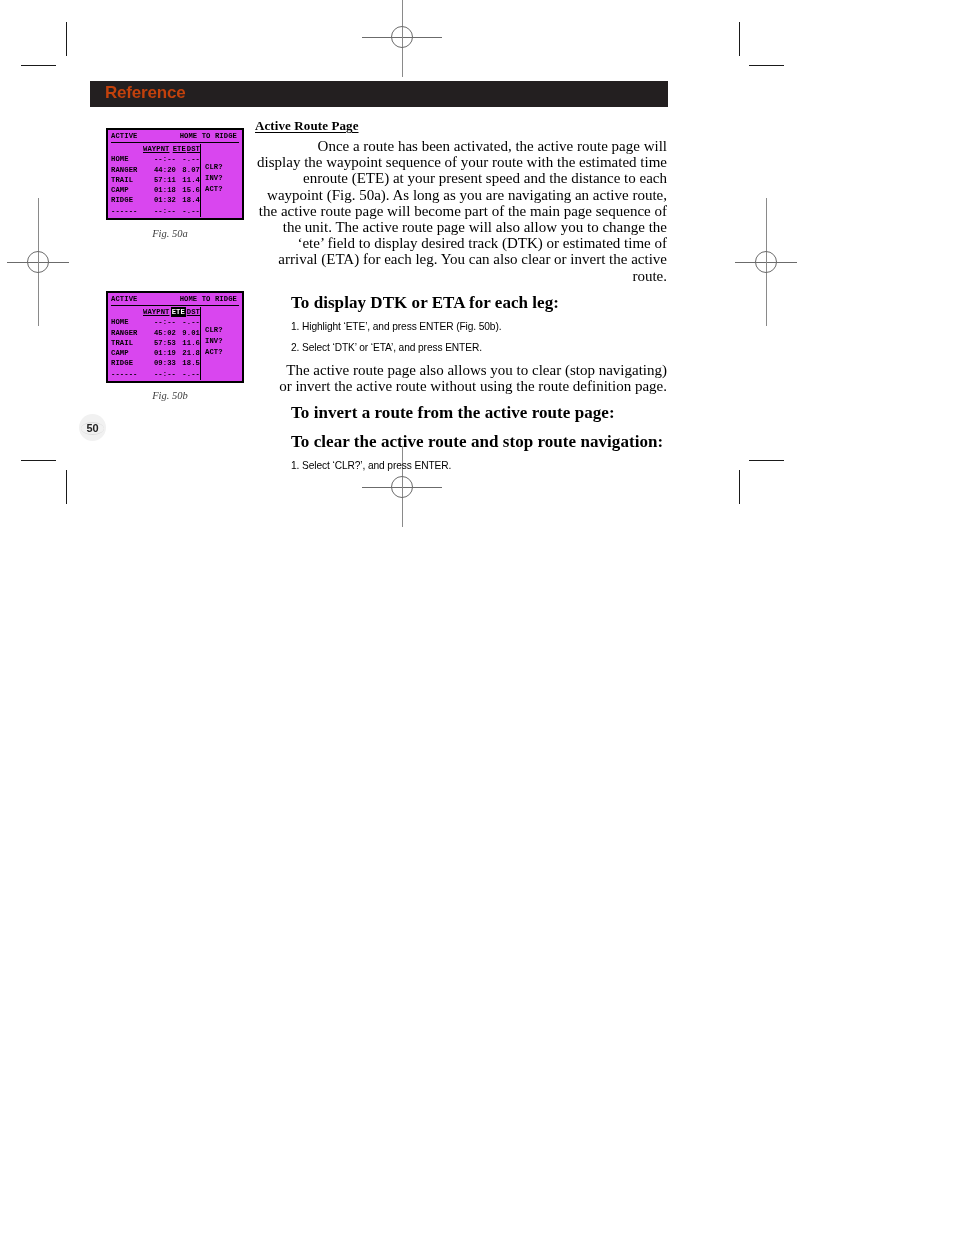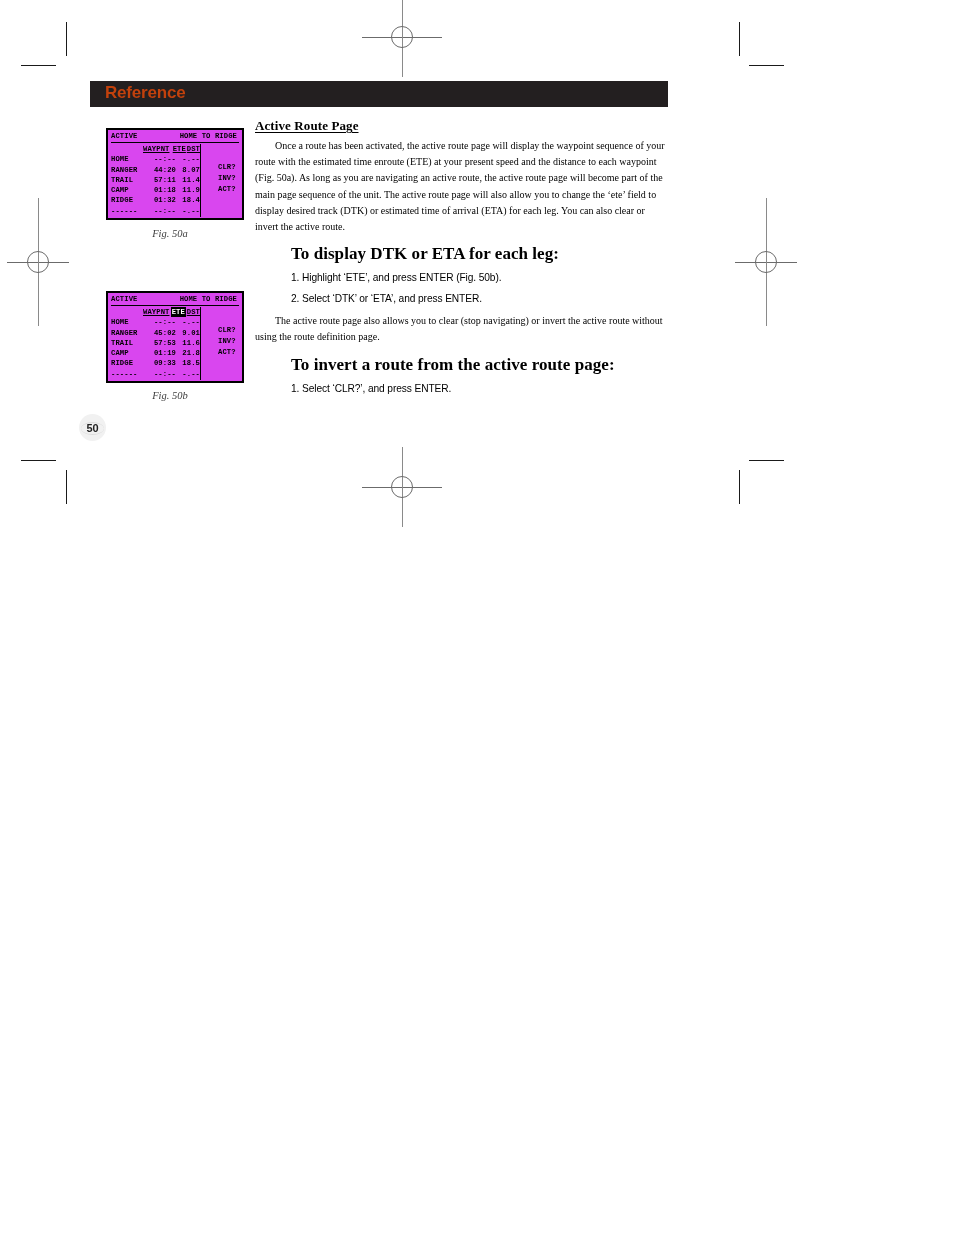--- a/index.html
+++ b/index.html
@@ -89,21 +89,21 @@
     border-bottom: 1px solid #000;
     padding-bottom: 0.5px;
     margin-bottom: 1px;
     padding-right: 2px;
   }
   .gps-body { display: flex; }
   .gps-table { width: 89px; flex: none; }
   .gps-sidebar {
     flex: 1;
     border-left: 1px solid #000;
-    padding-left: 17px;
+    padding-left: 4px;
     padding-top: 18px;
   }
   .gps-sidebar div { line-height: 11px; }
   .gps-row {
     display: flex;
     line-height: 10.2px;
     white-space: pre;
   }
   .col-wpt { width: 37px; }
   .col-ete { width: 28px; text-align: right; }
@@ -175,23 +175,23 @@
     font-weight: bold;
     font-size: 13px;
     text-decoration: underline;
     text-underline-offset: 2px;
     display: inline-block;
     letter-spacing: 0.1px;
   }
   p.body {
     margin: 0 0 9px 0;
     font-family: "Liberation Serif", serif;
-    font-size: 10px;
+    font-size: 15px;
     line-height: 16.2px;
-    text-align: left;
+    text-align: right;
     text-indent: 20px;
   }
   h3.step-head {
     margin: 9px 0 7px 36px;
     font-family: "Liberation Serif", serif;
     font-weight: bold;
     font-size: 17px;
     letter-spacing: 0.05px;
   }
   p.step {
@@ -269,21 +269,21 @@
             <span class="col-dst">8.07</span>
           </div>
           <div class="gps-row">
             <span class="col-wpt">TRAIL</span>
             <span class="col-ete">57:11</span>
             <span class="col-dst">11.4</span>
           </div>
           <div class="gps-row">
             <span class="col-wpt">CAMP</span>
             <span class="col-ete">01:18</span>
-            <span class="col-dst">11.9</span>
+            <span class="col-dst">15.6</span>
           </div>
           <div class="gps-row">
             <span class="col-wpt">RIDGE</span>
             <span class="col-ete">01:32</span>
             <span class="col-dst">18.4</span>
           </div>
           <div class="gps-footrow">
             <span class="col-wpt">------</span>
             <span class="col-ete">--:--</span>
             <span class="col-dst">-.--</span>
@@ -366,14 +366,15 @@
   <p class="body">Once a route has been activated, the active route page will display the waypoint sequence of your route with the estimated time enroute (ETE) at your present speed and the distance to each waypoint (Fig. 50a). As long as you are navigating an active route, the active route page will become part of the main page sequence of the unit. The active route page will also allow you to change the ‘ete’ field to display desired track (DTK) or estimated time of arrival (ETA) for each leg. You can also clear or invert the active route.</p>
 
   <h3 class="step-head">To display DTK or ETA for each leg:</h3>
   <p class="step">1. Highlight ‘ETE’, and press ENTER (Fig. 50b).</p>
   <p class="step">2. Select ‘DTK’ or ‘ETA’, and press ENTER.</p>
 
   <p class="body">The active route page also allows you to clear (stop navigating) or invert the active route without using the route definition page.</p>
 
   <h3 class="step-head">To invert a route from the active route page:</h3>
 
+  <h3 class="step-head">To clear the active route and stop route navigation:</h3>
   <p class="step">1. Select ‘CLR?’, and press ENTER.</p>
 </div>
 
 </body></html>

